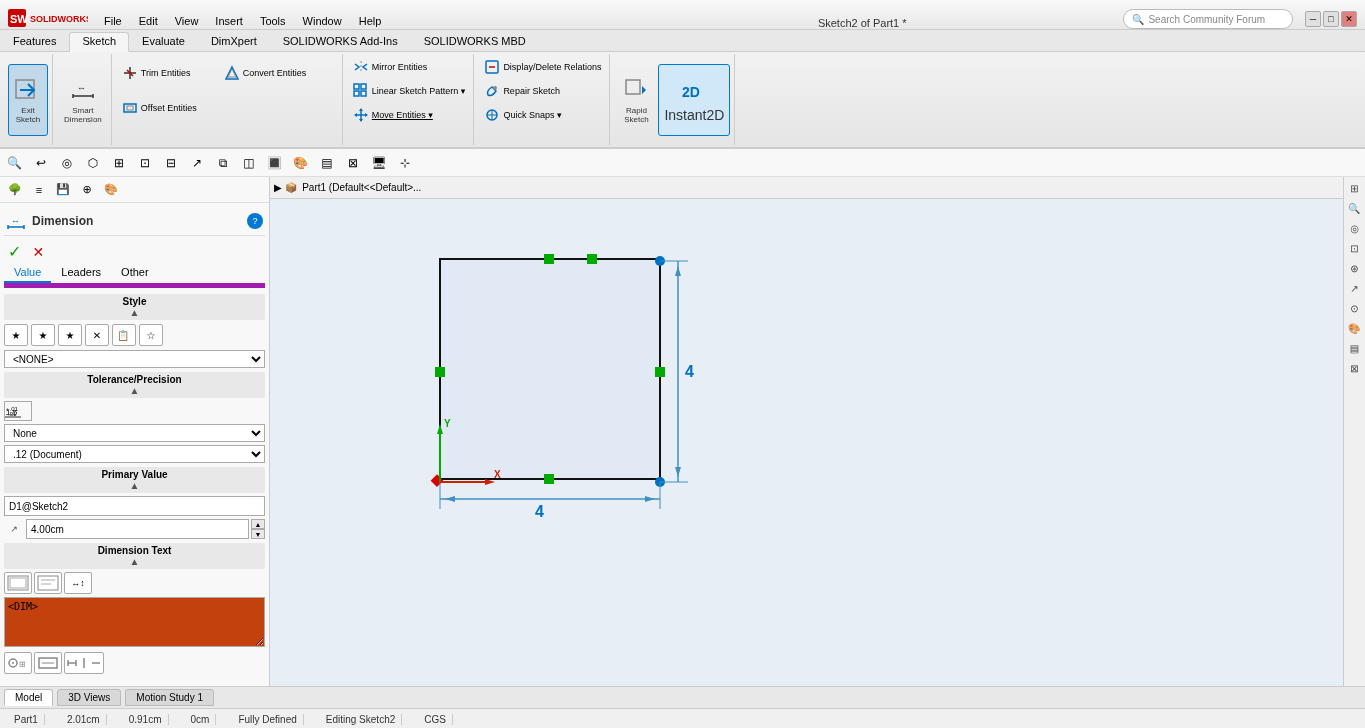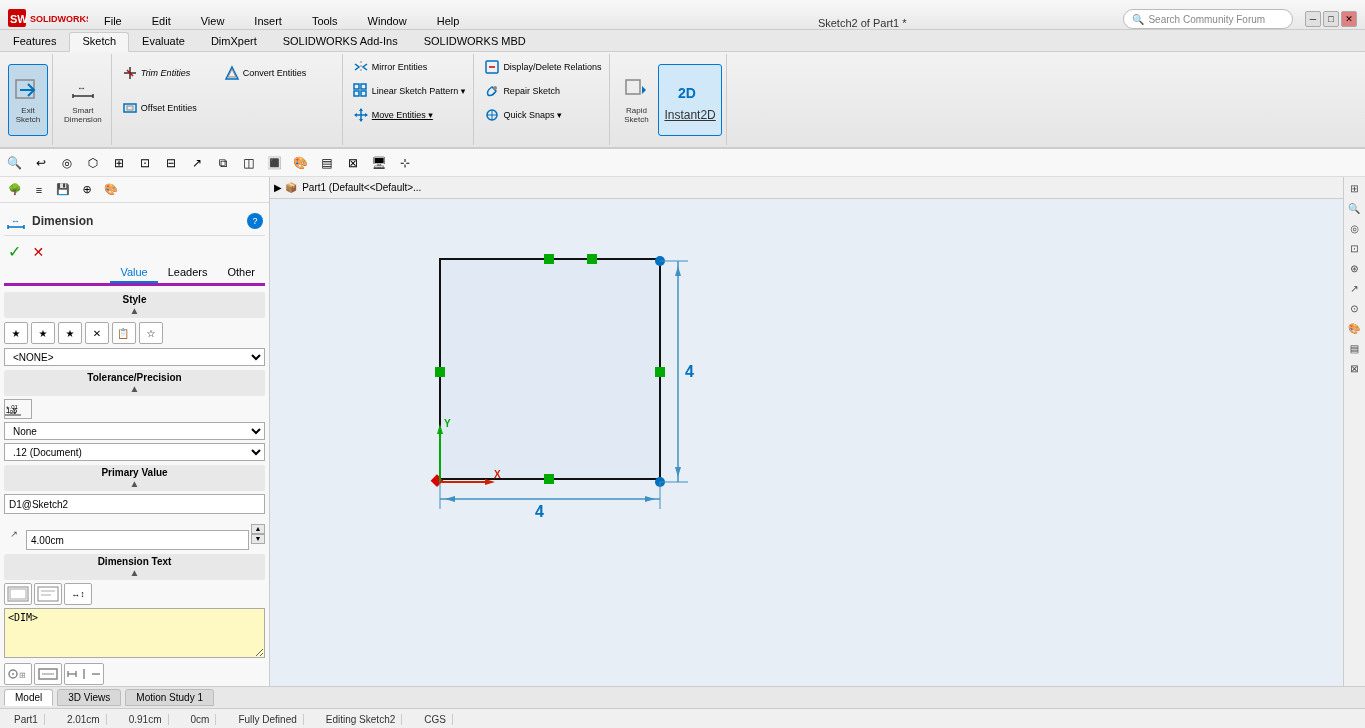--- a/index.html
+++ b/index.html
@@ -10,21 +10,21 @@
       height: 30px;
       background: linear-gradient(to bottom, #f8f8f8, #e8e8e8);
       border-bottom: 1px solid #ccc;
       display: flex;
       align-items: flex-end;
       padding: 0 8px;
       gap: 8px;
     }
     #titlebar .logo { width: 80px; height: 22px; display: flex; align-items: center; }
     #titlebar .logo svg { width: 80px; height: 22px; }
-    #titlebar .menu-bar { display: flex; gap: 14px; flex: 1; }
+    #titlebar .menu-bar { display: flex; gap: 1px; flex: 1; }
     #titlebar .menu-item { padding: 2px 8px; cursor: pointer; border-radius: 3px; font-size: 11px; }
     #titlebar .title-center { flex: 1; text-align: center; font-size: 11px; color: #333; }
     #titlebar .title-right { display: flex; align-items: center; gap: 4px; }
     #titlebar .search-box { 
       width: 170px; height: 20px; 
       border: 1px solid #bbb; border-radius: 10px; 
       padding: 0 8px; font-size: 10px; background: white;
       display: flex; align-items: center; gap: 4px;
     }
     #titlebar .win-controls { display: flex; gap: 2px; margin-left: 8px; }
@@ -167,23 +167,22 @@
       padding: 4px 2px;
       border-bottom: 1px solid #ddd;
       margin-bottom: 4px;
     }
     .prop-title { font-size: 12px; font-weight: bold; color: #333; }
     .prop-help { width: 16px; height: 16px; border-radius: 50%; background: #0078d4; color: white; display: flex; align-items: center; justify-content: center; font-size: 9px; cursor: pointer; margin-left: auto; }
     .prop-check { color: #00a000; font-size: 16px; cursor: pointer; }
 
     .tab-row {
       display: flex;
-      border-bottom: 3px solid #a21caf;
+      border-bottom: 5px solid #a21caf;
       margin-bottom: 6px;
-      justify-content: flex-end;
     }
     .tab-btn {
       padding: 3px 10px;
       font-size: 11px;
       cursor: pointer;
       border-bottom: 2px solid transparent;
     }
     .tab-btn.active {
       border-bottom: 2px solid #0078d4;
       color: #0078d4;
@@ -257,21 +256,20 @@
       display: flex; align-items: center; justify-content: center;
       font-size: 9px; color: #555;
     }
     .val-input {
       flex: 1;
       height: 20px;
       border: 1px solid #aaa;
       padding: 0 4px;
       font-size: 10px;
       background: white;
-      margin-top: 13px;
     }
     .val-spin {
       display: flex;
       flex-direction: column;
     }
     .val-spin-btn {
       width: 14px; height: 10px;
       border: 1px solid #aaa;
       background: #e8e8e8;
       cursor: pointer;
@@ -280,21 +278,21 @@
     }
 
     .dim-text-area {
       width: 100%;
       min-height: 50px;
       border: 1px solid #aaa;
       padding: 3px;
       font-size: 10px;
       font-family: monospace;
       resize: vertical;
-      background: #fef9c3;
+      background: #c2410c;
     }
     .dim-icon-row {
       display: flex;
       gap: 2px;
       margin: 3px 0;
     }
     .dim-icon-btn {
       width: 28px; height: 22px;
       border: 1px solid #aaa;
       background: white;
@@ -448,21 +446,21 @@
             </svg>
           </div>
           <span style="white-space:pre-line;font-size:8px;">Smart
 Dimension</span>
         </div>
       </div>
     </div>
 
     <div class="ribbon-group">
       <div class="ribbon-group-buttons" style="flex-wrap:wrap;max-width:220px;max-height:72px;overflow:hidden;">
-        <div class="rbn-btn-small" style="width:100px;font-style:italic;">
+        <div class="rbn-btn-small" style="width:100px;">
           <svg width="16" height="16" viewBox="0 0 16 16">
               <line x1="2" y1="8" x2="14" y2="8" stroke="#333" stroke-width="1.5"></line>
               <line x1="8" y1="2" x2="8" y2="14" stroke="#333" stroke-width="1.5"></line>
               <line x1="5" y1="5" x2="11" y2="11" stroke="#c00" stroke-width="1.5"></line>
             </svg>
           <span style="font-size:9px;">Trim Entities</span>
         </div>
         <div class="rbn-btn-small" style="width:110px;">
           <svg width="16" height="16" viewBox="0 0 16 16">
               <polygon points="8,2 14,14 2,14" fill="none" stroke="#0070c0" stroke-width="1.5"></polygon>
@@ -551,21 +549,21 @@
           </div>
           <span style="font-size:8px;white-space:pre-line;">Rapid
 Sketch</span>
         </div>
         <div class="rbn-btn active" style="background:#d0e8f8;border:1px solid #0078d4;">
           <div class="icon">
             <svg width="28" height="28" viewBox="0 0 28 28">
               <text x="2" y="20" font-size="14" font-weight="bold" fill="#0070c0">2D</text>
             </svg>
           </div>
-          <span style="font-size:12px;text-decoration:underline;">Instant2D</span>
+          <span style="font-size:14px;">Instant2D</span>
         </div>
       </div>
     </div>
   </div>
 </div>
 
 <div id="secondary-toolbar">
   <div class="sec-btn">🔍</div>
   <div class="sec-btn">↩</div>
   <div class="sec-btn">◎</div>

